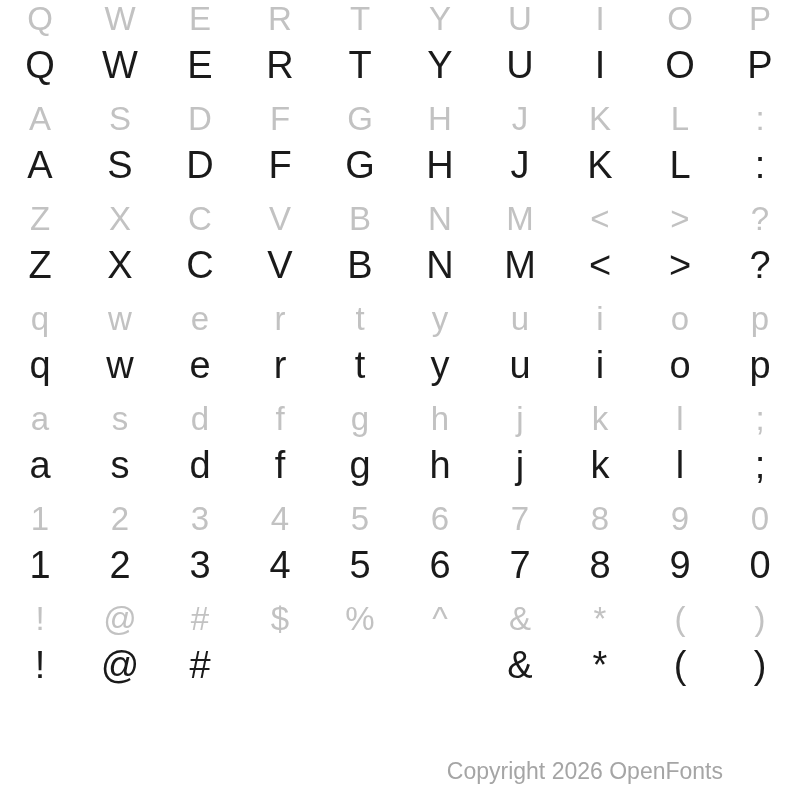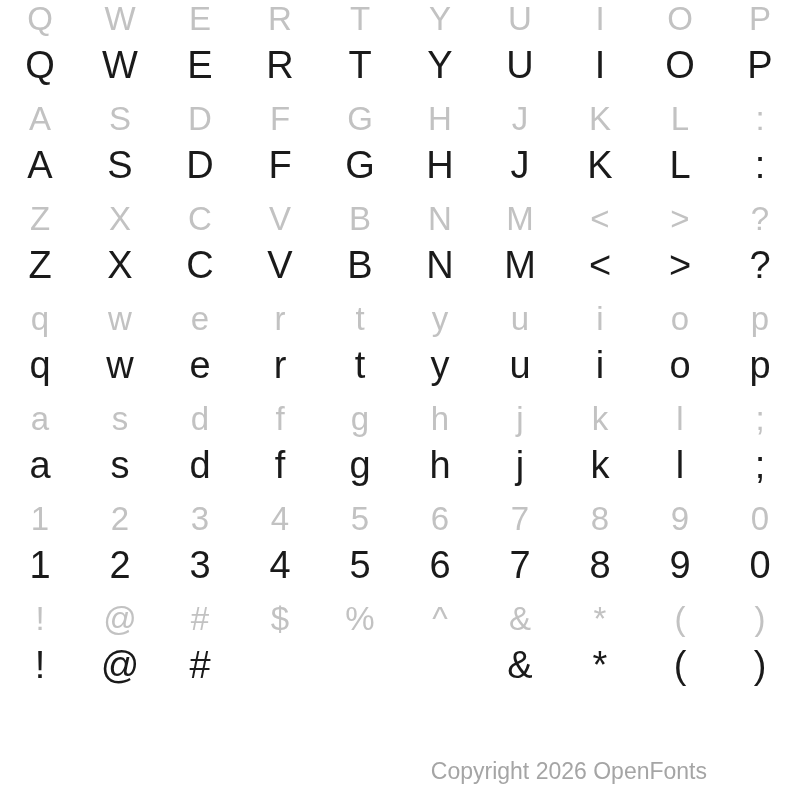--- a/index.html
+++ b/index.html
@@ -44,21 +44,21 @@
   .cell {
     display: flex;
     align-items: center;
     justify-content: center;
     line-height: 1;
     letter-spacing: 0;
   }
   .copyright {
     position: absolute;
     top: 758px;
-    right: 93px;
+    right: 77px;
     font-size: 23px;
     font-weight: 400;
     color: #a5a5a5;
     white-space: nowrap;
   }
 </style>
 </head>
 <body>
 
 <div class="page">

